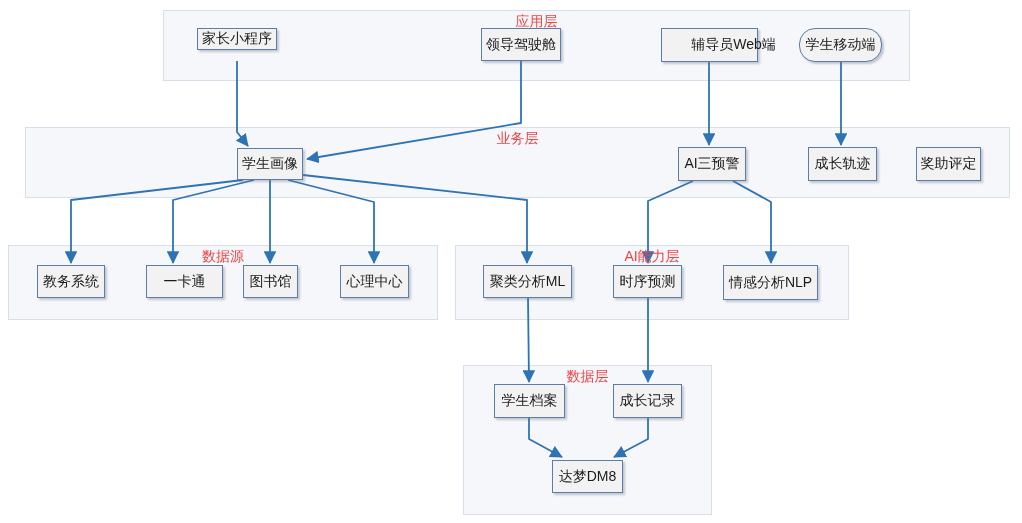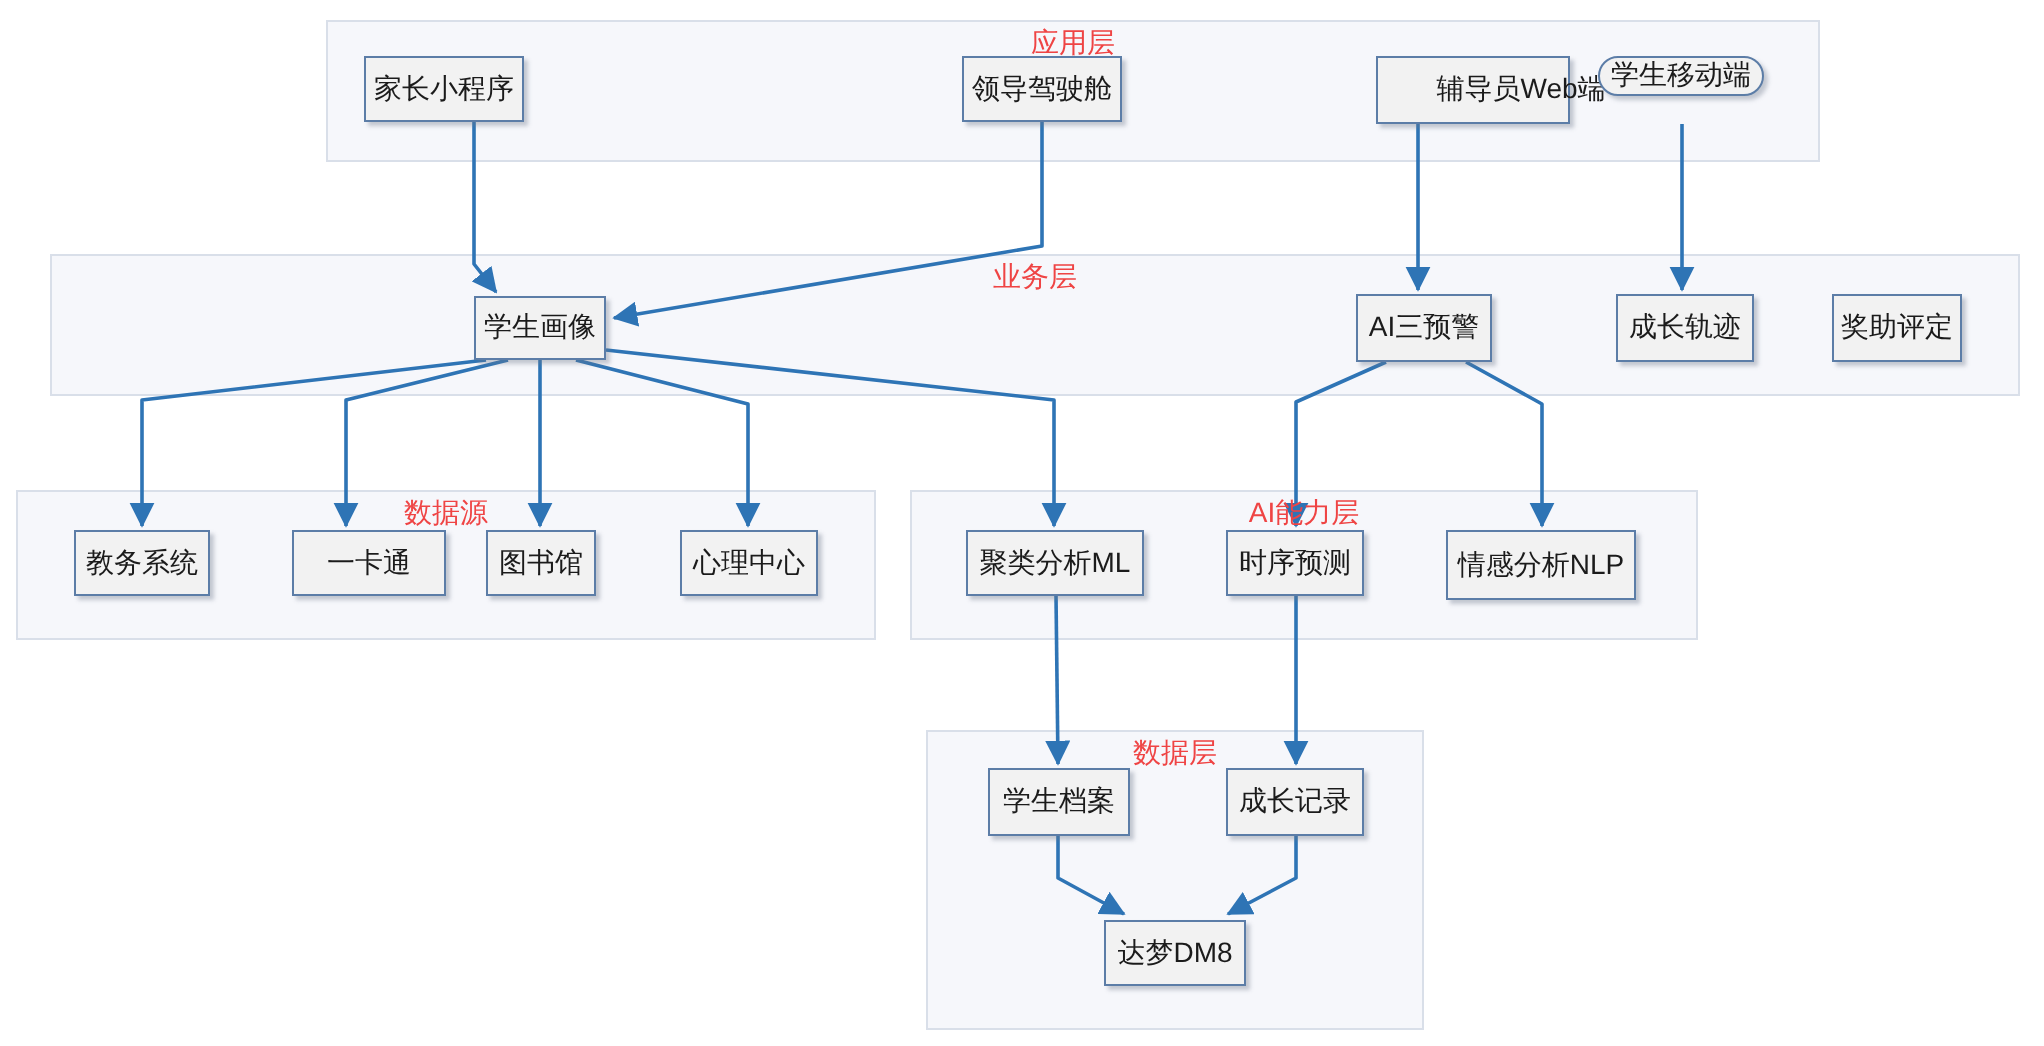--- a/index.html
+++ b/index.html
@@ -66,24 +66,24 @@
     </div>
     <div class="layer" style="left: 8px; top: 245px; width: 430px; height: 75px;">
       <span class="layer-label">数据源</span>
     </div>
     <div class="layer" style="left: 455px; top: 245px; width: 394px; height: 75px;">
       <span class="layer-label">AI能力层</span>
     </div>
     <div class="layer" style="left: 463px; top: 365px; width: 249px; height: 150px;">
       <span class="layer-label">数据层</span>
     </div>
-    <div class="node" style="left: 182px; top: 28px; width: 80px; height: 33px;">家长小程序</div>
+    <div class="node" style="left: 197px; top: 28px; width: 80px; height: 22px;">家长小程序</div>
     <div class="node" style="left: 481px; top: 28px; width: 80px; height: 33px;">领导驾驶舱</div>
-    <div class="node" style="left: 688px; top: 28px; width: 97px; height: 34px; padding-left: 48px;">辅导员Web端</div>
-    <div class="node" style="left: 799px; top: 28px; width: 83px; height: 20px; border-radius: 16px;">学生移动端</div>
+    <div class="node" style="left: 661px; top: 28px; width: 97px; height: 34px; padding-left: 48px;">辅导员Web端</div>
+    <div class="node" style="left: 799px; top: 28px; width: 83px; height: 34px; border-radius: 16px;">学生移动端</div>
     <div class="node" style="left: 237px; top: 148px; width: 66px; height: 32px;">学生画像</div>
     <div class="node" style="left: 678px; top: 147px; width: 68px; height: 34px;">AI三预警</div>
     <div class="node" style="left: 808px; top: 147px; width: 69px; height: 34px;">成长轨迹</div>
     <div class="node" style="left: 37px; top: 265px; width: 68px; height: 33px;">教务系统</div>
     <div class="node" style="left: 916px; top: 147px; width: 65px; height: 34px;">奖助评定</div>
     <div class="node" style="left: 146px; top: 265px; width: 77px; height: 33px;">一卡通</div>
     <div class="node" style="left: 243px; top: 265px; width: 55px; height: 33px;">图书馆</div>
     <div class="node" style="left: 340px; top: 265px; width: 69px; height: 33px;">心理中心</div>
     <div class="node" style="left: 483px; top: 265px; width: 89px; height: 33px;">聚类分析ML</div>
     <div class="node" style="left: 613px; top: 265px; width: 69px; height: 33px;">时序预测</div>

